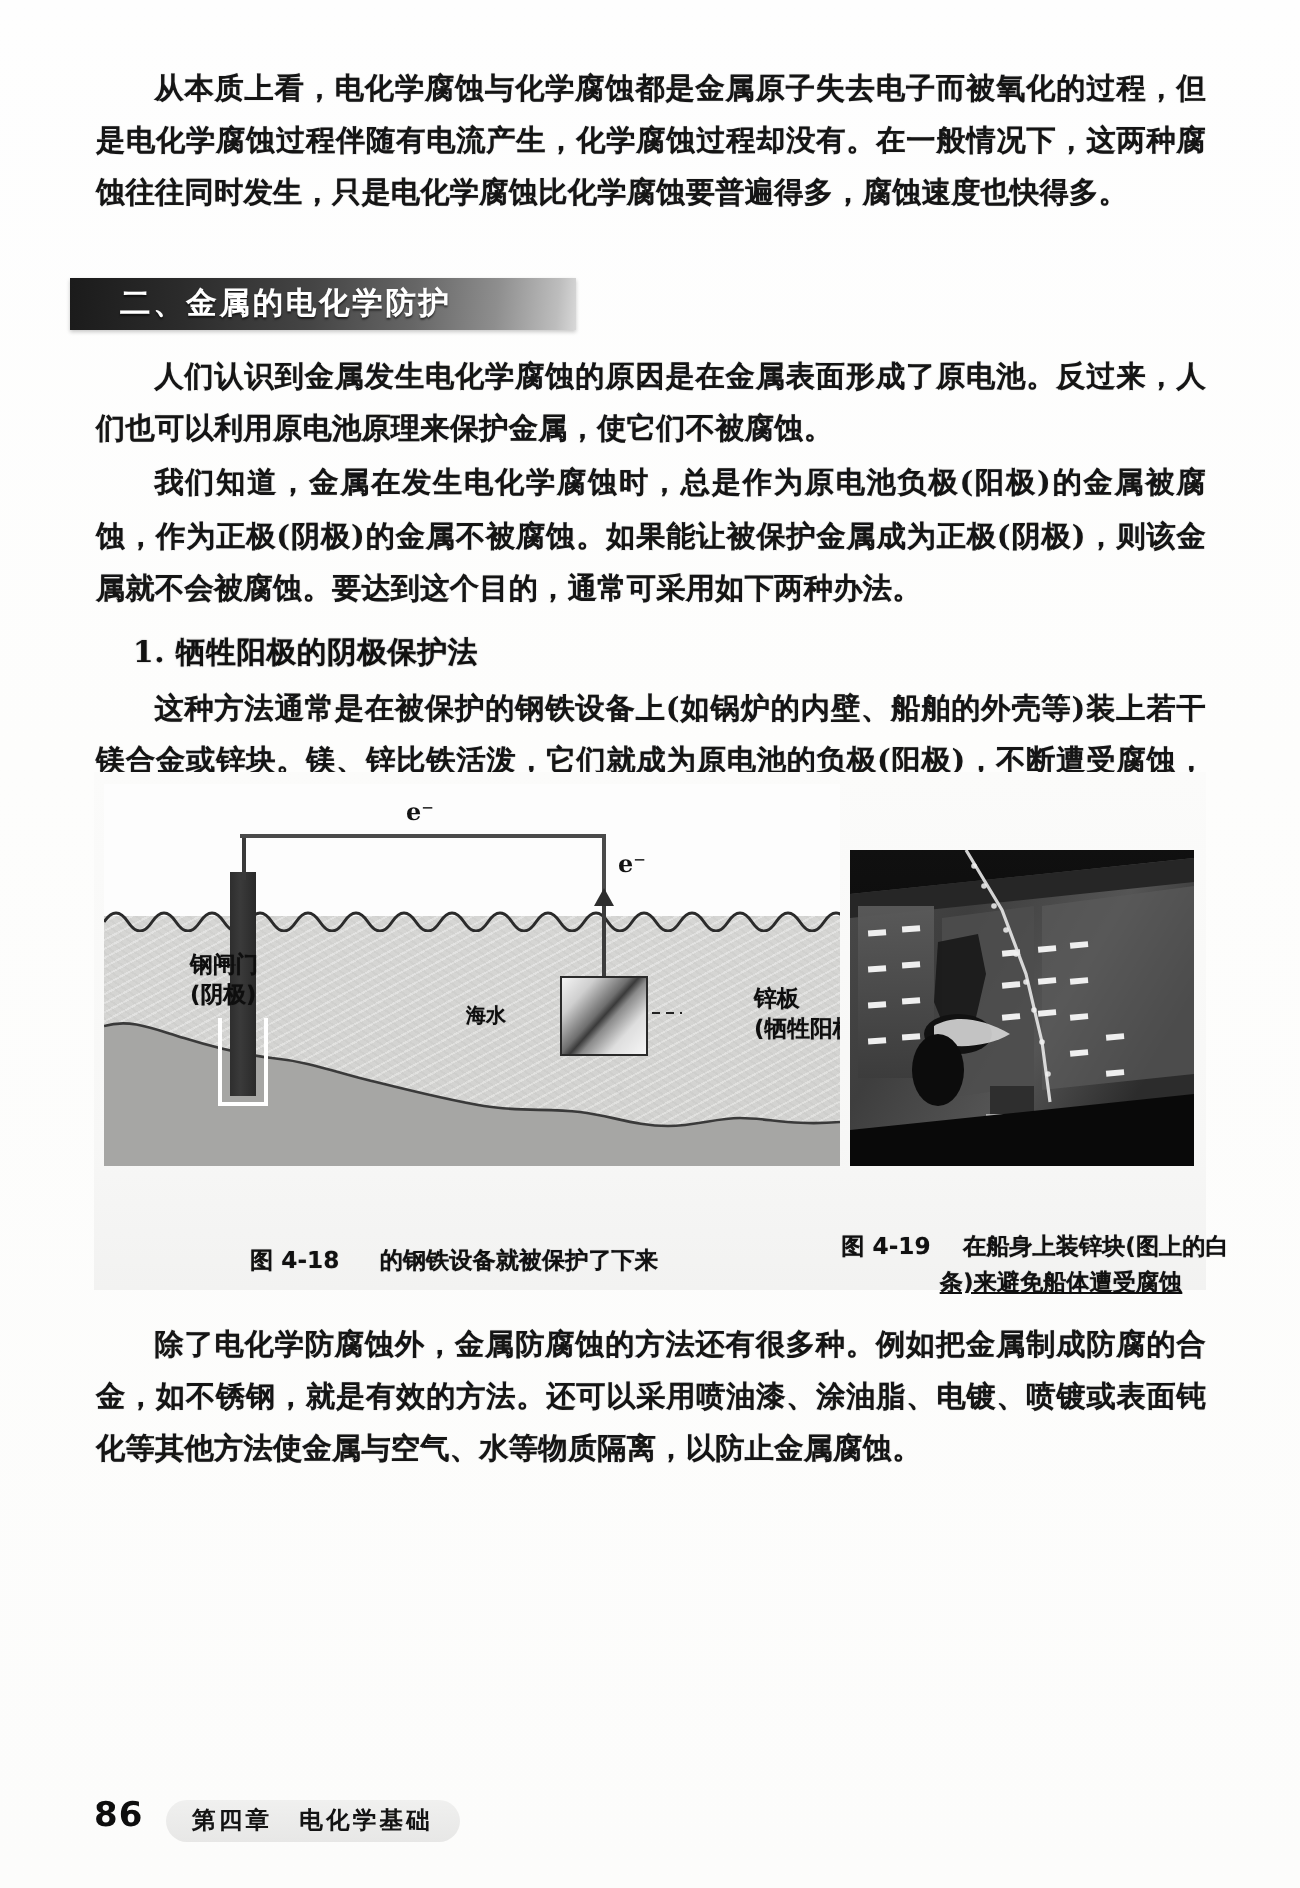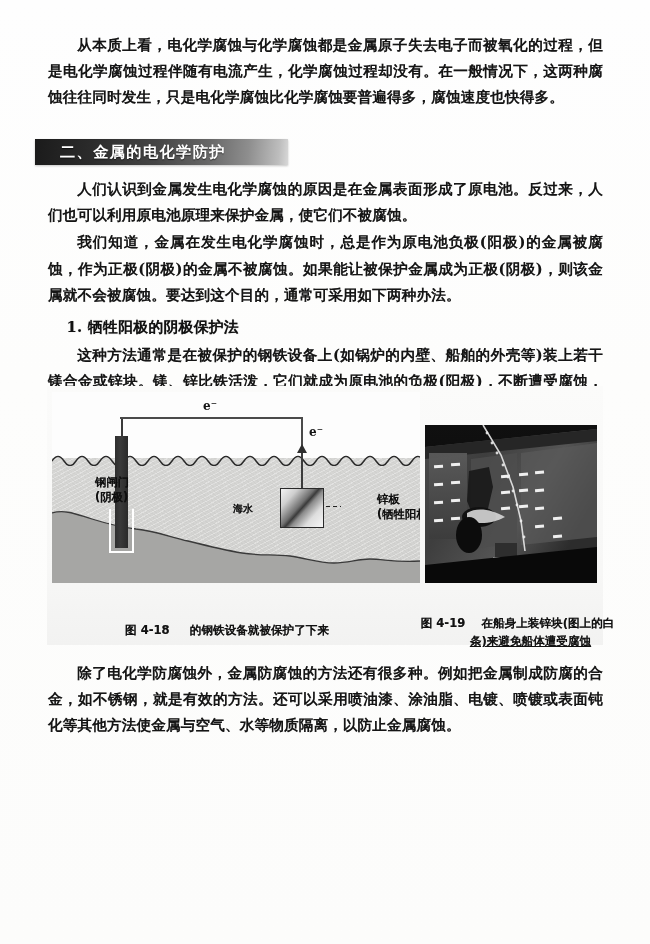--- a/index.html
+++ b/index.html
@@ -497,14 +497,18 @@
     <span>图 4-19</span>
     &nbsp;&nbsp;
     <span>在船身上装锌块(图上的白</span>
     <span class="cap2-line2">条)来避免船体遭受腐蚀</span>
   </div>
 
   <div class="col" style="top: 660px;">
     <p class="para">除了电化学防腐蚀外，金属防腐蚀的方法还有很多种。例如把金属制成防腐的合金，如不锈钢，就是有效的方法。还可以采用喷油漆、涂油脂、电镀、喷镀或表面钝化等其他方法使金属与空气、水等物质隔离，以防止金属腐蚀。</p>
   </div>
 
+  <div class="footer">
+    <span class="folio">86</span>
+    <span class="running-head">第四章　电化学基础</span>
+  </div>
 
 </div>
 
 </body></html>

